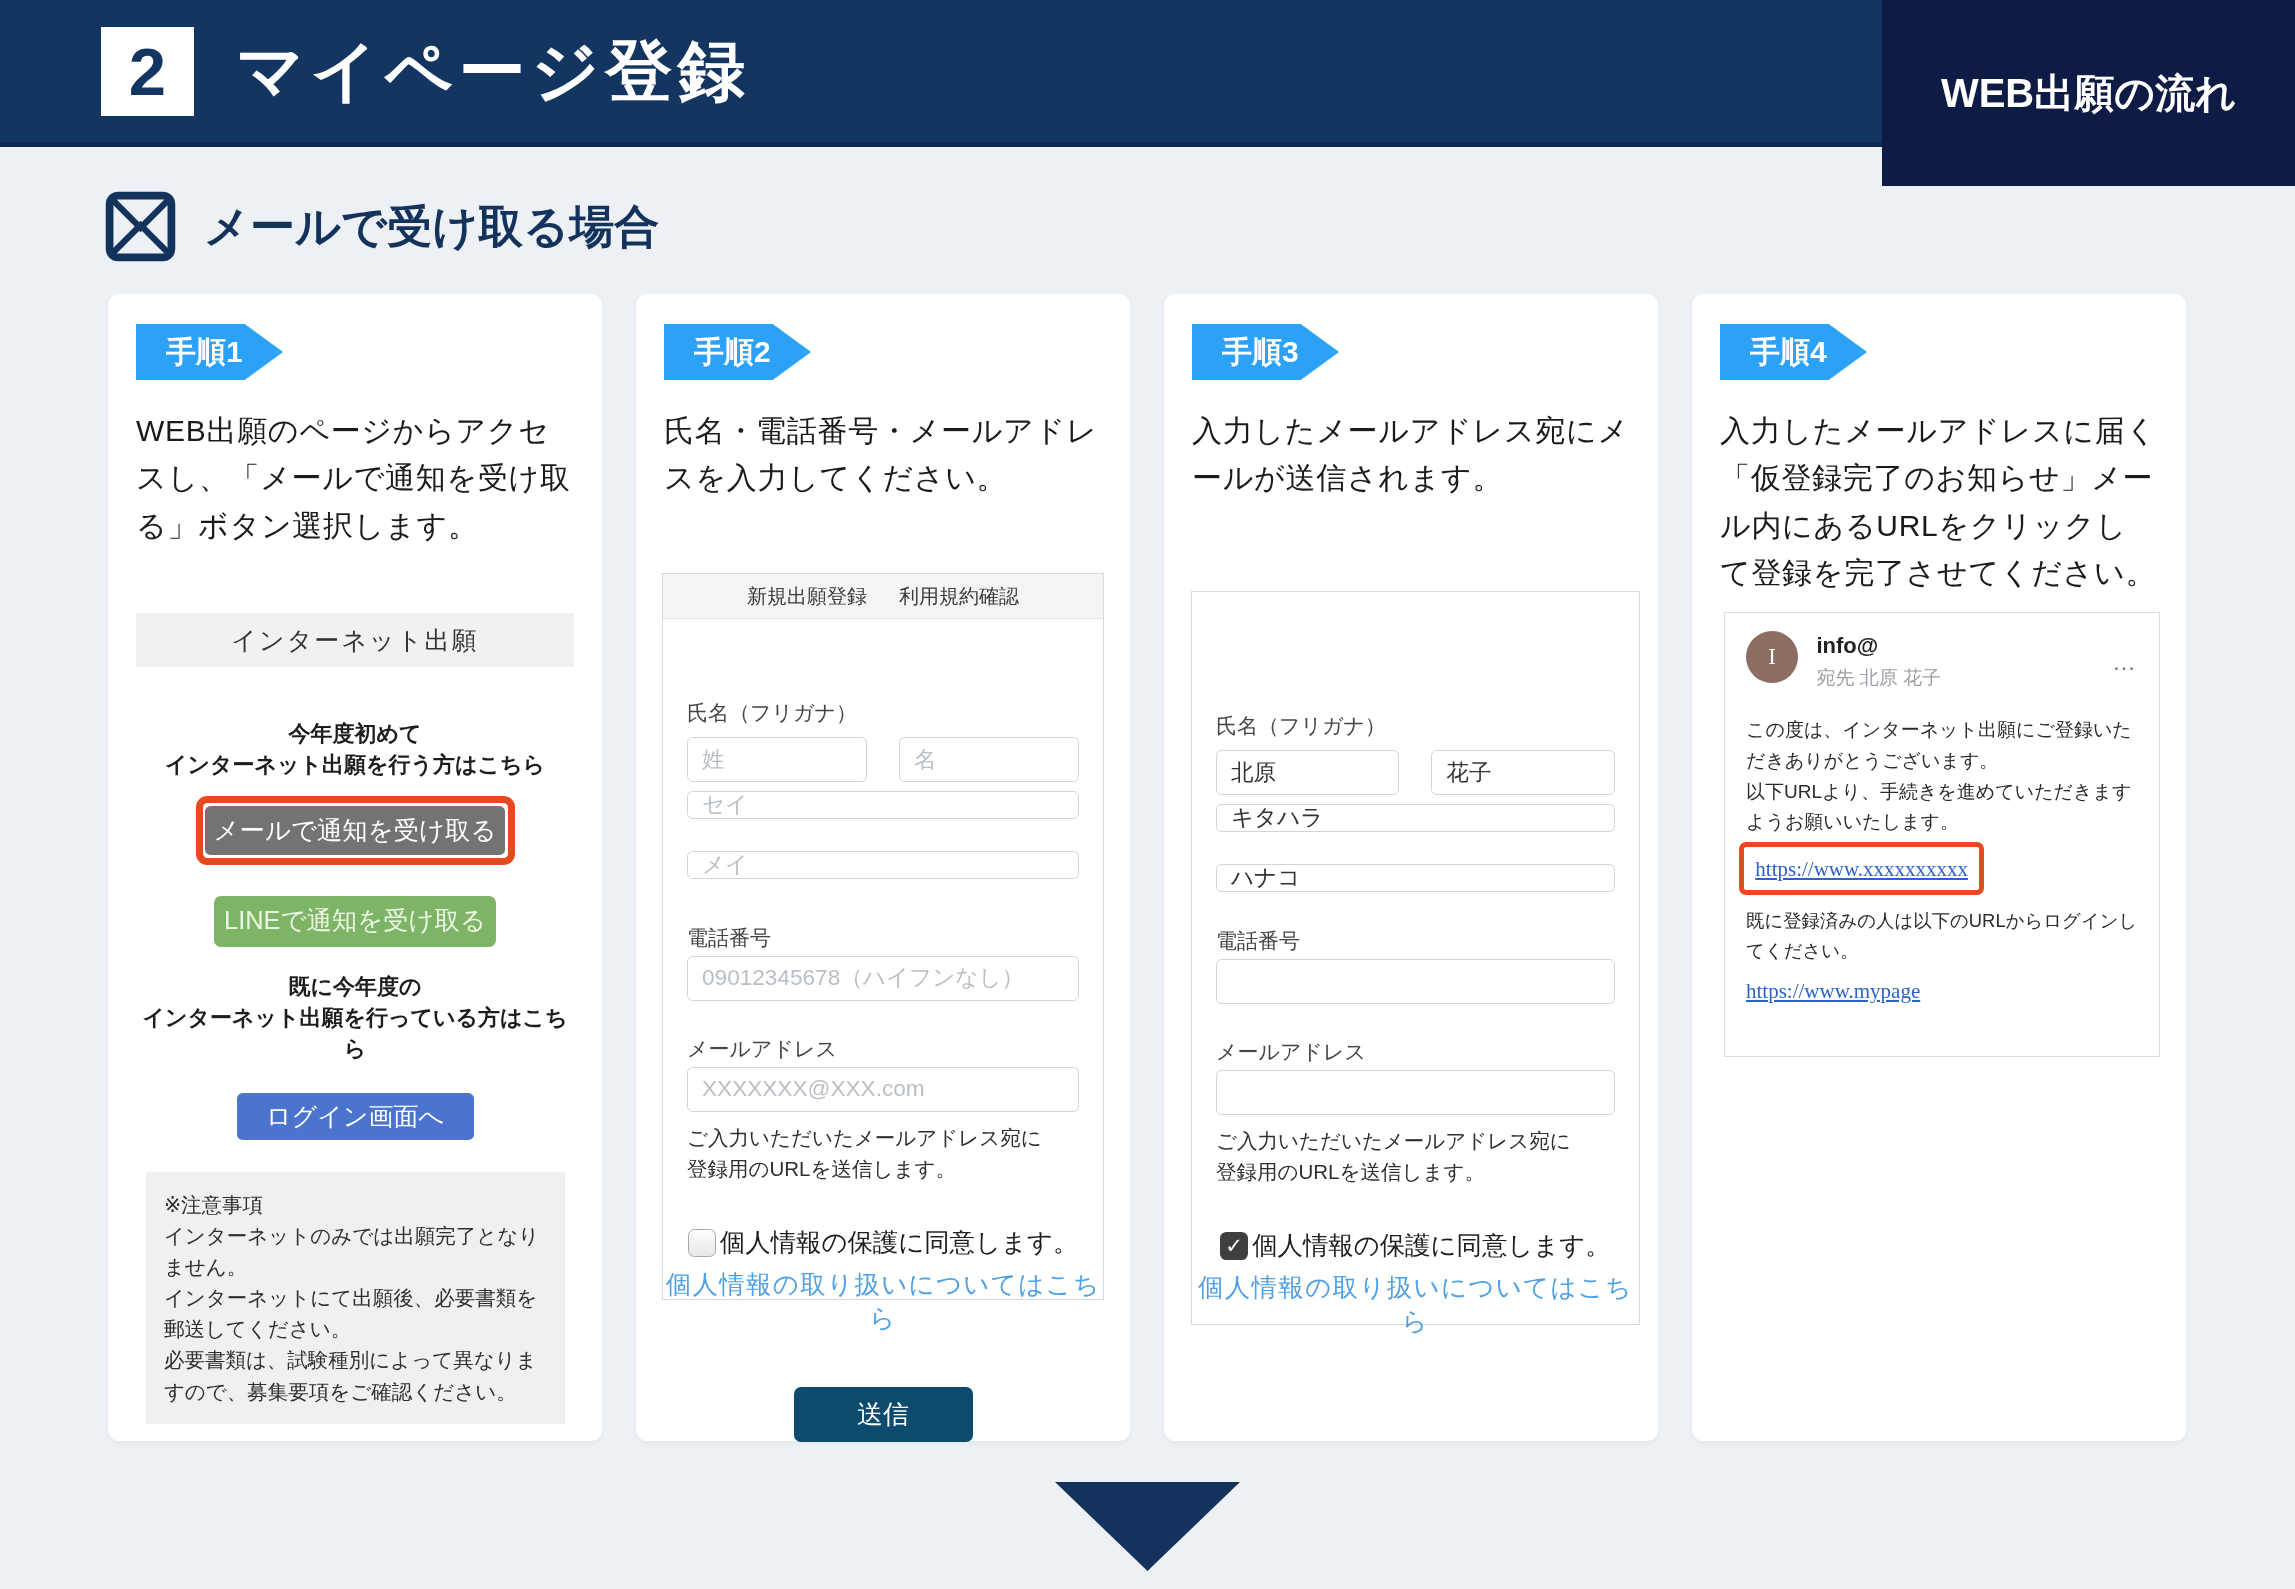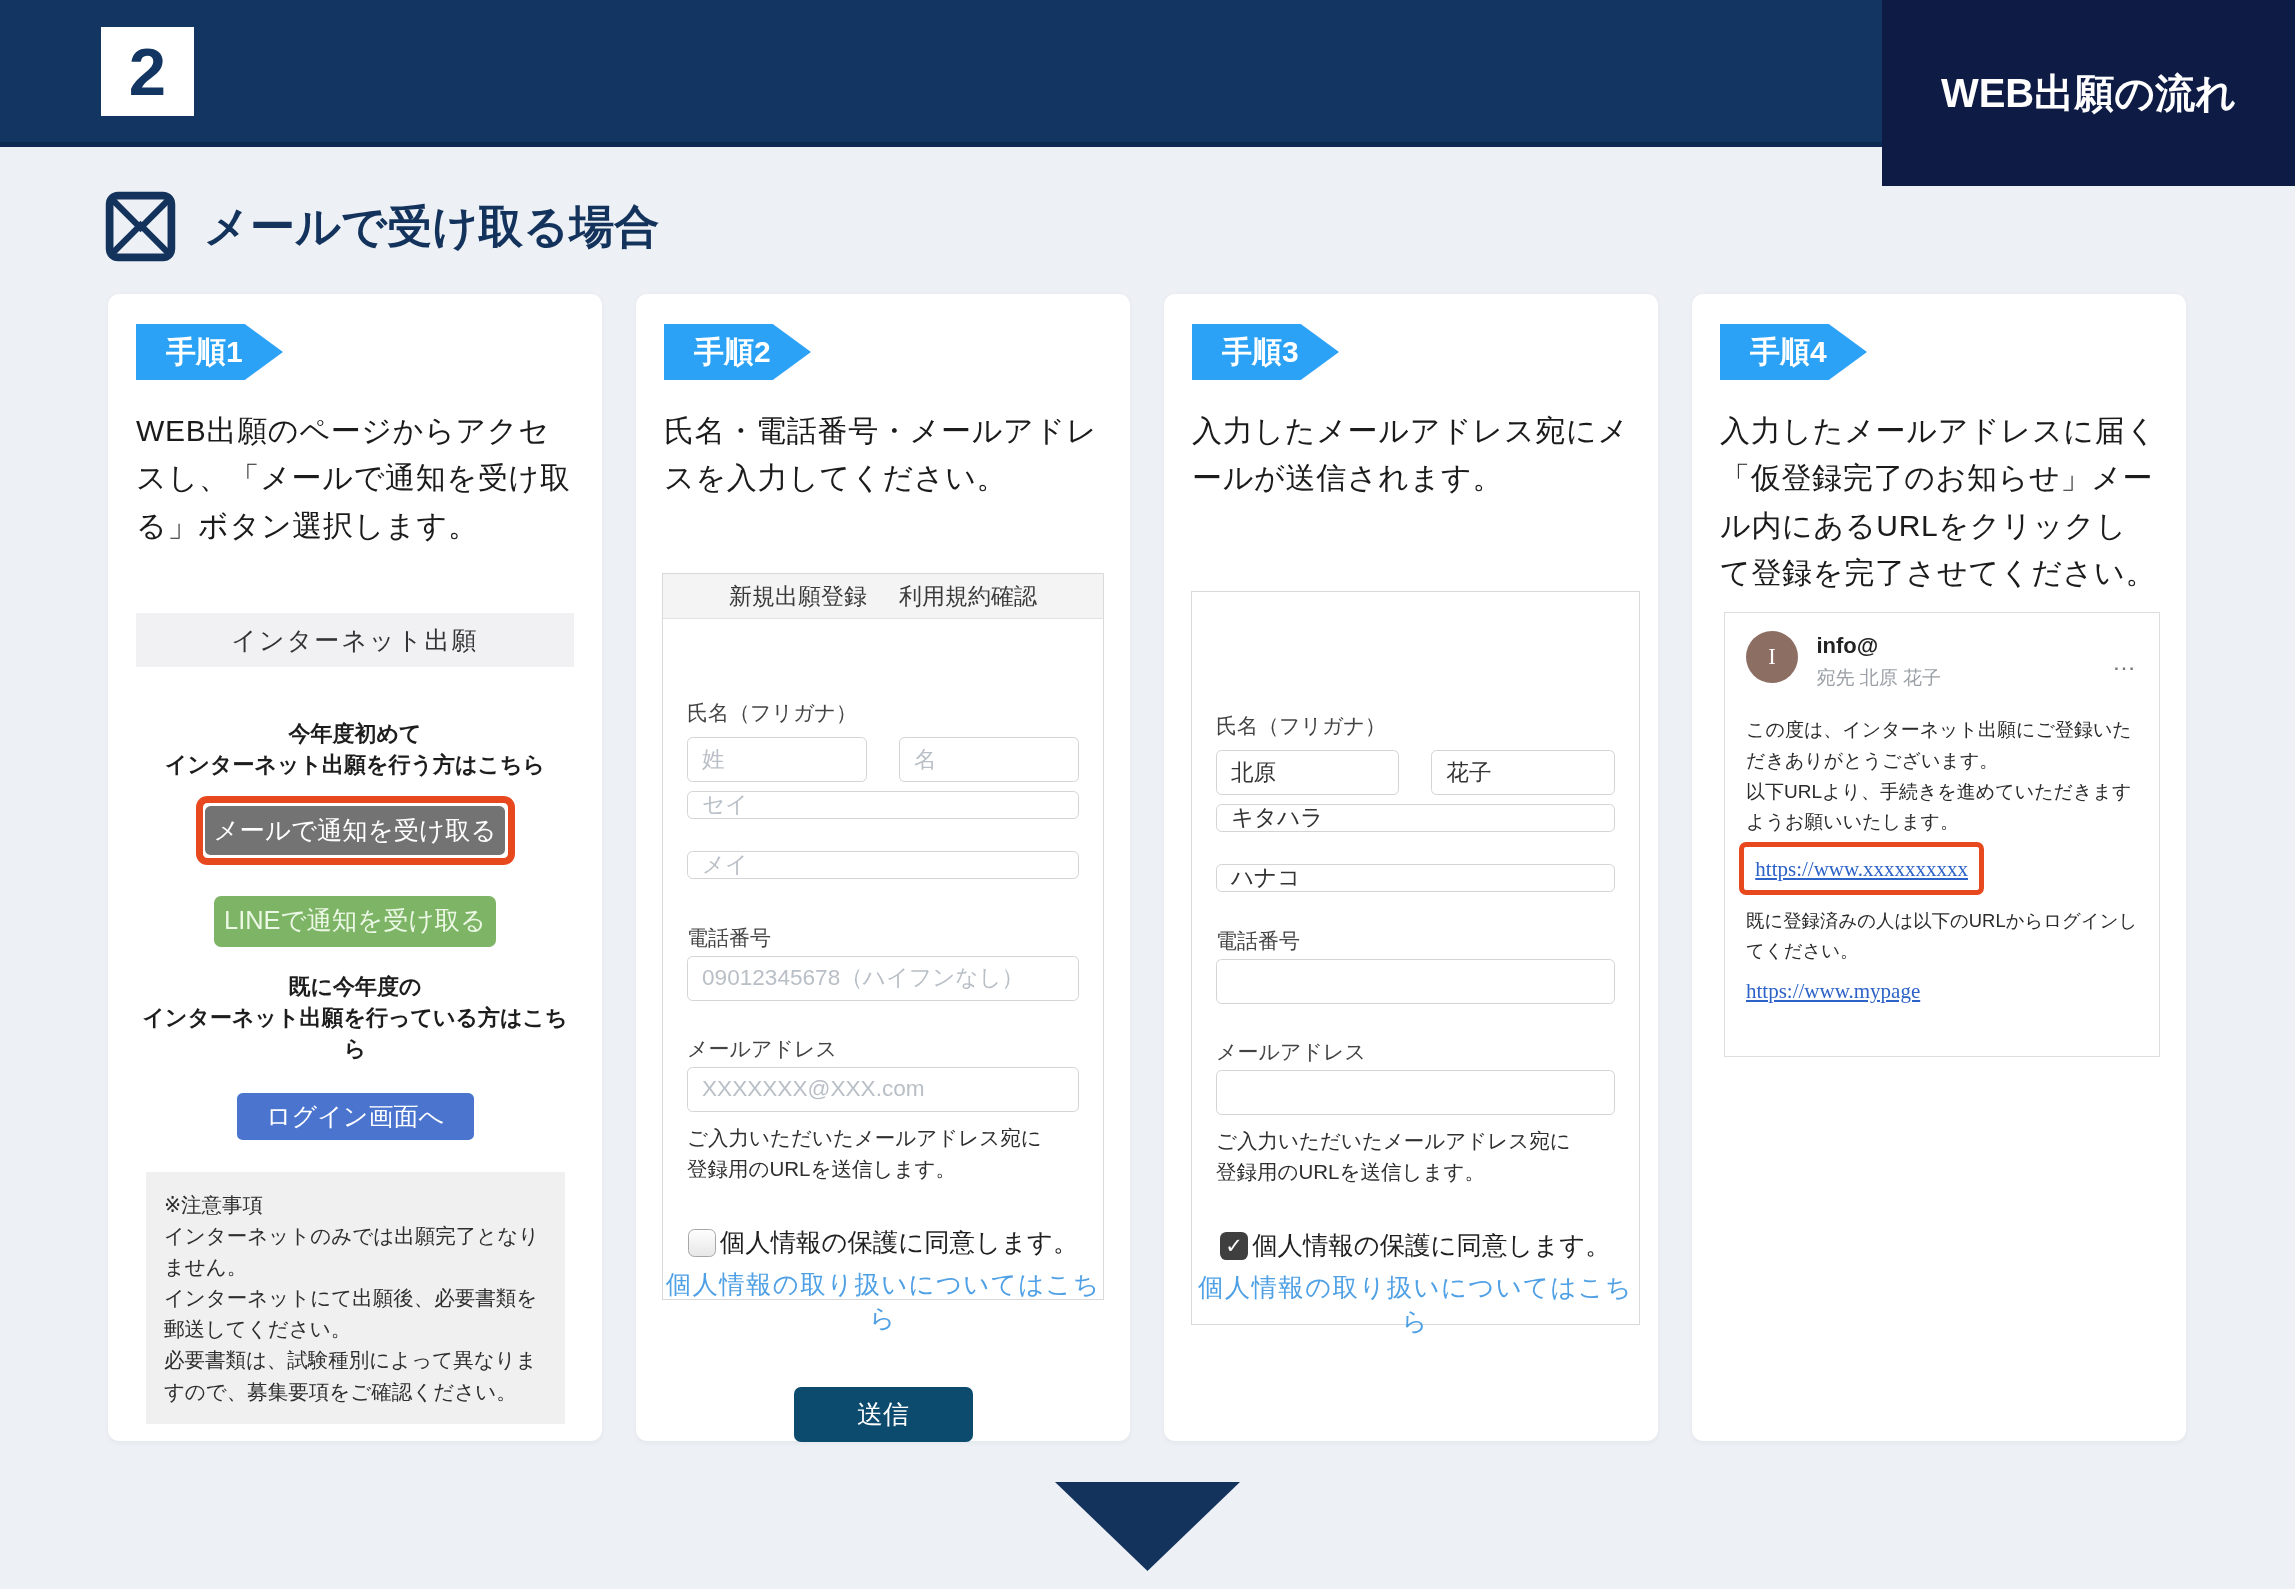--- a/index.html
+++ b/index.html
@@ -53,21 +53,21 @@
   .mailbtn { width:100%; height:49px; background:#737373; font-size:25.4px; border-radius:5.6px; }
   .linebtn { margin:31px auto 0; width:282px; height:51px; background:#7db465; color:#ecf8e6; font-size:25.4px; border-radius:7px; }
   .loginbtn { margin:28px auto 0; width:237px; height:47px; background:#4a74ce; font-size:25px; border-radius:5.6px; }
   .note { margin:32px auto 0; width:419px; background:#f0f0f0; padding:17px 18.4px;
           font-size:20.5px; line-height:1.52; color:#2e2e2e; }
   
   .panel { position:absolute; left:26px; right:26px; background:#fff; border:1.4px solid #d9d9d9; }
   .panel2 { top:279px; height:727px; }
   .panel3 { top:297px; left:27px; right:18.4px; height:734px; }
   .phead { height:45px; background:#f4f4f4; border-bottom:1.4px solid #e3e3e3;
-           display:flex; align-items:center; justify-content:center; gap:32px; font-size:23px; color:#3a3a3a; }
+           display:flex; align-items:center; justify-content:center; gap:32px; font-size:20px; color:#3a3a3a; }
   .flabel { margin:0 0 0 24px; font-size:21px; color:#444; }
   .mt114 { margin-top:80px; } .mt170 { margin-top:120px; }
   .mt64 { margin-top:45px; } .mt50 { margin-top:35px; } .mt48 { margin-top:34px; }
   .frow { display:flex; gap:32px; margin:10px 24px 0; }
   .frow + .frow { margin-top:8.5px;flex-direction:column; }
   .inp {
     height:45px; border:1.4px solid #d4d4d4; border-radius:5.6px; background:#fff;
     font-size:22.6px; padding:0 14px; color:#333; width:100%; font-family:inherit;
   }
   .inp::placeholder { color:#b9bfc6; opacity:1; }
@@ -114,20 +114,21 @@
   .downarrow { width:185px; height:89px; margin:41px auto 0; background:#13325c;
                clip-path:polygon(0 0,100% 0,50% 100%); }
 </style>
 </head>
 <body>
 
 <header class="hdr">
   <div class="numbox">
     <span>2</span>
   </div>
+  <h1>マイページ登録</h1>
   <div class="corner">
     <span>WEB出願の流れ</span>
   </div>
 </header>
 
 <div class="sect">
   <svg class="envelope" viewBox="0 0 104 100">
     <rect x="8" y="6" width="88" height="88" rx="12" fill="none" stroke="#14335c" stroke-width="11"></rect>
     <path d="M12 12 L52 52 L92 12" fill="none" stroke="#14335c" stroke-width="9"></path>
     <path d="M12 88 L52 48 L92 88" fill="none" stroke="#14335c" stroke-width="9"></path>

